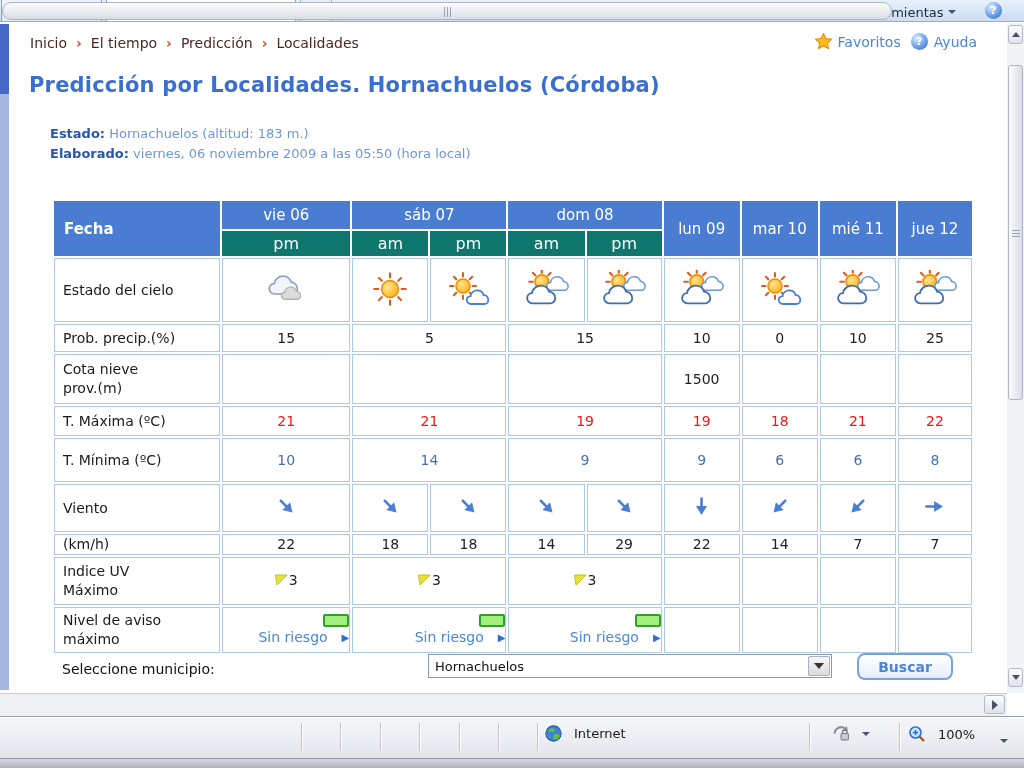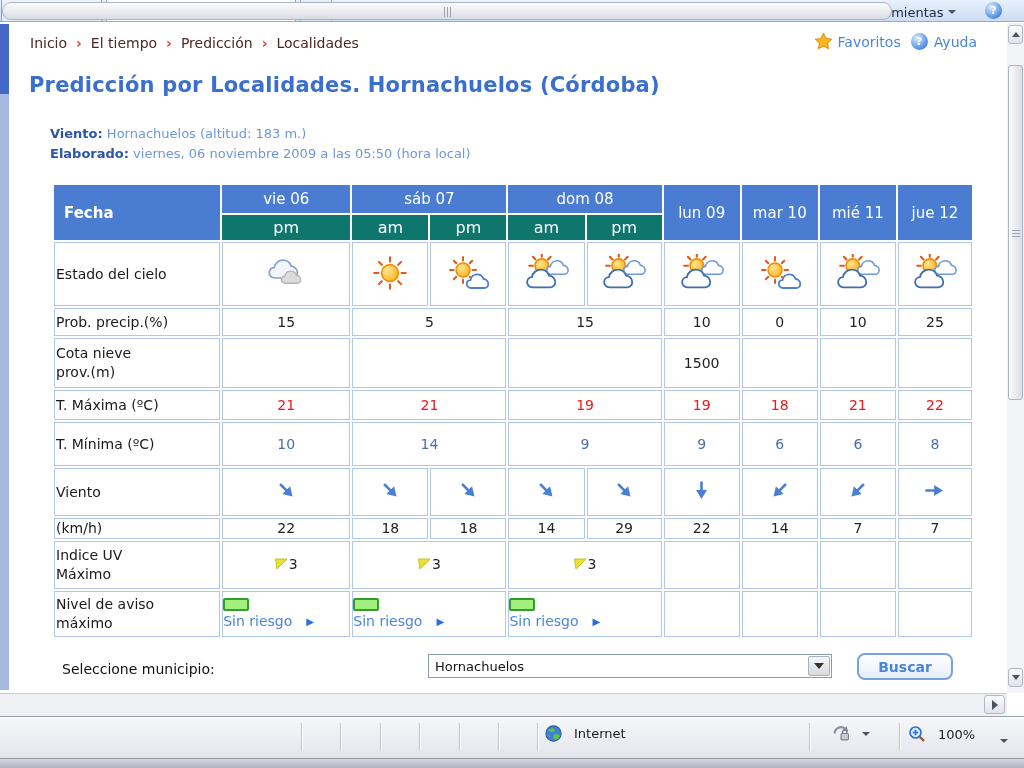--- a/index.html
+++ b/index.html
@@ -37,46 +37,46 @@
   .ql-item { display:flex; align-items:center; gap:6px; }
 
   .page-title { position:absolute; left:29px; top:50px; font-size:21px; font-weight:bold; color:#3a6fd0; letter-spacing:.2px; }
 
   .meta { position:absolute; left:50px; font-size:13px; color:#6f97d8; }
   .meta b { color:#2a55a8; font-weight:bold; }
   .meta.capital { top:103px; }
   .meta.elaborado { top:123px; }
 
   
-  .ftable { position:absolute; left:52px; top:160px; border-collapse:separate; border-spacing:2px; table-layout:fixed; width:922px; }
+  .ftable { position:absolute; left:52px; top:176px; border-collapse:separate; border-spacing:2px; table-layout:fixed; width:922px; }
   .ftable th, .ftable td { overflow:hidden; }
   .ftable th { font-weight:normal; }
   th.fecha { background:#4a7cd2; color:#fff; text-align:left; padding-left:10px; font-size:15px; font-weight:bold; }
   th.day   { background:#4a7cd2; color:#fff; font-size:15px; }
   th.sub   { background:#0f766e; color:#fff; font-size:16px; }
   tr.h1 th { height:28px; }
   tr.h2 th { height:25px; }
   .ftable td { border:1px solid #adc8ec; background:#fff; text-align:center; font-size:14px; color:#222; vertical-align:middle; }
-  td.lbl { text-align:left; padding-left:1px; white-space:pre-line; color:#1a1a1a; line-height:1.35; }
+  td.lbl { text-align:left; padding-left:8px; white-space:pre-line; color:#1a1a1a; line-height:1.35; }
   tr.r-estado td { height:64px; }
   tr.r-prob td   { height:28px; }
   tr.r-cota td   { height:50px; }
   tr.r-tmax td   { height:30px; }
   tr.r-tmin td   { height:44px; }
   tr.r-viento td { height:48px; }
   tr.r-kmh td    { height:19px; }
   tr.r-uv td     { height:48px; }
   tr.r-aviso td  { height:46px; }
   tr.r-tmax td:not(.lbl) { color:#ee1616; }
   tr.r-tmin td:not(.lbl) { color:#4a6fa8; }
   .wicon { display:inline-block; line-height:0; }
   .warrow { display:inline-block; line-height:0; }
   .uvwrap { display:inline-flex; align-items:flex-start; gap:1px; }
   .uvwrap svg { margin-top:2px; }
-  .aviso { display:flex; flex-direction:column; align-items:flex-start; gap:2px; }
+  .aviso { display:flex; flex-direction:column; align-items:flex-end; gap:2px; }
   .avbox { width:26px; height:13px; background:#a2ef7c; border:2px solid #2f9e2f; border-radius:2px; }
   .avrow { display:flex; align-items:center; gap:14px; }
   .avtext { color:#4a86d8; font-size:14px; }
   .avarr { color:#2a6fd8; font-size:10px; }
 
   
   .sel-label { position:absolute; left:62px; top:638px; font-size:14px; color:#111; }
   .selectbox { position:absolute; left:428px; top:631px; width:404px; height:24px; background:#fff; border:1px solid #8a9bb0;
                display:flex; align-items:center; }
   .sel-text { font-size:13px; color:#111; padding-left:6px; }
@@ -210,21 +210,21 @@
           </svg>
         <span>Favoritos</span>
       </span>
       <span class="ql-item">
         <span class="helpicon" style="position:static">?</span>
         <span>Ayuda</span>
       </span>
     </div>
 
     <div class="page-title">Predicción por Localidades. Hornachuelos (Córdoba)</div>
-    <div class="meta capital"><b>Viento:</b> <span>Hornachuelos (altitud: 183 m.)</span></div>
+    <div class="meta capital"><b>Estado:</b> <span>Hornachuelos (altitud: 183 m.)</span></div>
     <div class="meta elaborado"><b>Elaborado:</b> <span>viernes, 06 noviembre 2009 a las 05:50 (hora local)</span></div>
 
     <table class="ftable">
       <colgroup>
         <col style="width:166px">
           <col style="width:128px">
           <col style="width:76px">
           <col style="width:76px">
           <col style="width:76px">
         <col style="width:75px">

